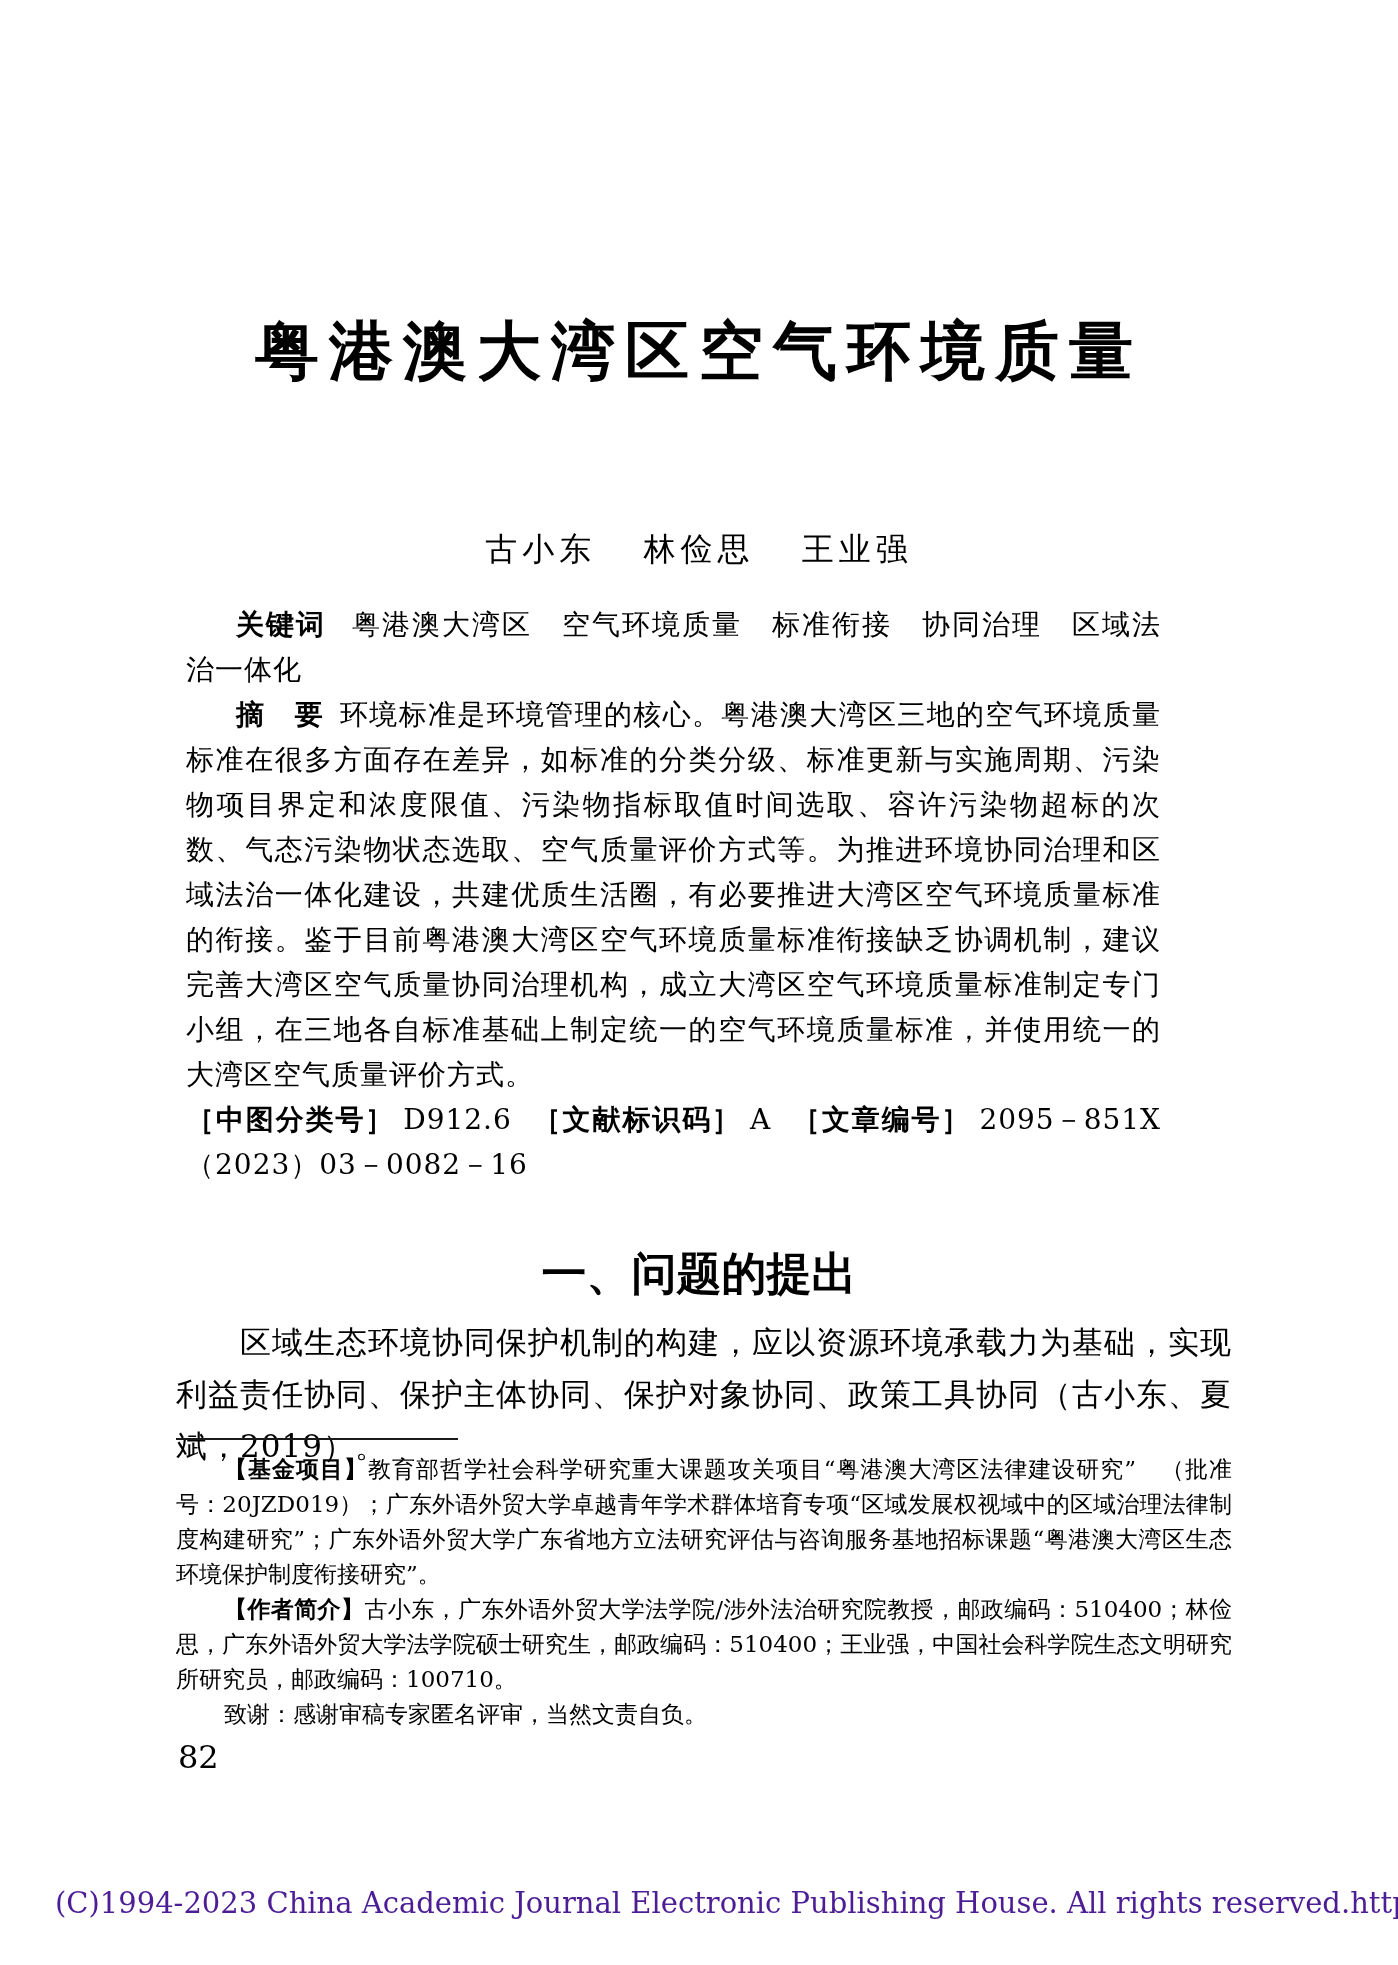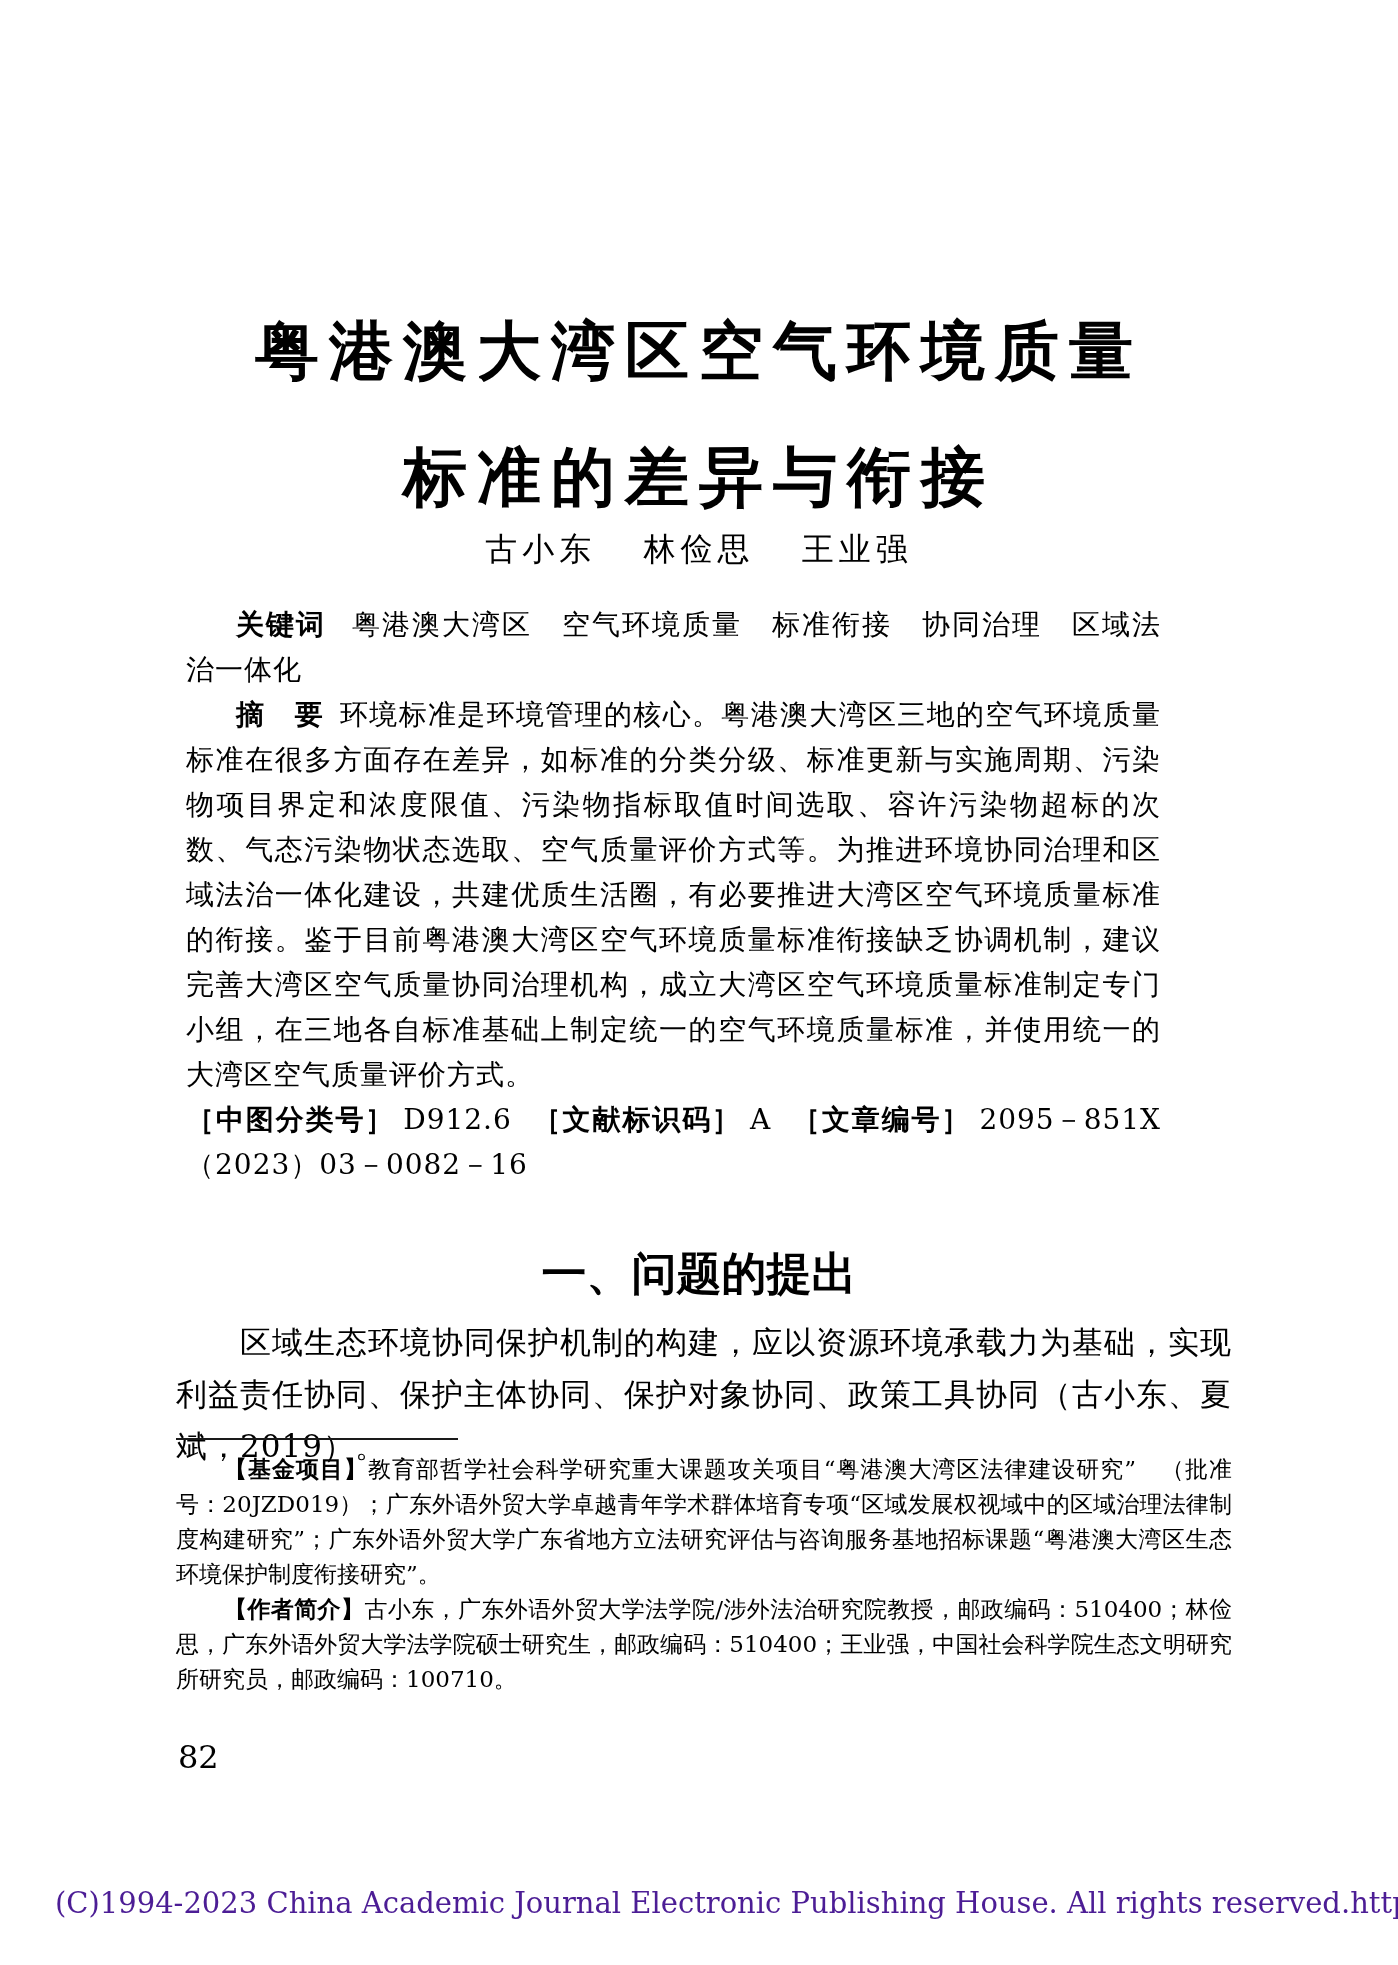--- a/index.html
+++ b/index.html
@@ -111,21 +111,20 @@
     white-space: nowrap;
   }
 </style>
 </head>
 <body>
 
 <div class="page">
 
   <div class="title">
     <div>粤港澳大湾区空气环境质量</div>
-    <div>标准的差异与衔接</div>
   </div>
 
   <div class="authors">
     <span class="name">古小东</span>
     <span class="name">林俭思</span>
     <span class="name">王业强</span>
   </div>
 
   <div class="abstract-section">
     <p><span class="blabel kw-label">关键词</span><span class="kw">粤港澳大湾区</span><span class="kw">空气环境质量</span><span class="kw">标准衔接</span><span class="kw">协同治理</span><span class="kw">区域法治一体化</span></p>
@@ -135,20 +134,21 @@
 
   <div class="sec-heading">一、问题的提出</div>
 
   <div class="body-par">区域生态环境协同保护机制的构建，应以资源环境承载力为基础，实现利益责任协同、保护主体协同、保护对象协同、政策工具协同（古小东、夏斌，2019）。</div>
 
   <div class="fn-rule"></div>
 
   <div class="footnotes">
     <p><span class="blabel">【基金项目】</span><span>教育部哲学社会科学研究重大课题攻关项目“粤港澳大湾区法律建设研究”　（批准号：20JZD019）；广东外语外贸大学卓越青年学术群体培育专项“区域发展权视域中的区域治理法律制度构建研究”；广东外语外贸大学广东省地方立法研究评估与咨询服务基地招标课题“粤港澳大湾区生态环境保护制度衔接研究”。</span></p>
     <p><span class="blabel">【作者简介】</span><span>古小东，广东外语外贸大学法学院/涉外法治研究院教授，邮政编码：510400；林俭思，广东外语外贸大学法学院硕士研究生，邮政编码：510400；王业强，中国社会科学院生态文明研究所研究员，邮政编码：100710。</span></p>
+    <p>致谢：感谢审稿专家匿名评审，当然文责自负。</p>
   </div>
 
   <div class="page-num">82</div>
 
   <div class="footer">
     <span>(C)1994-2023 China Academic Journal Electronic Publishing House. All rights reserved.</span>
     <span>http://www.cnki.net</span>
   </div>
 
 </div>

